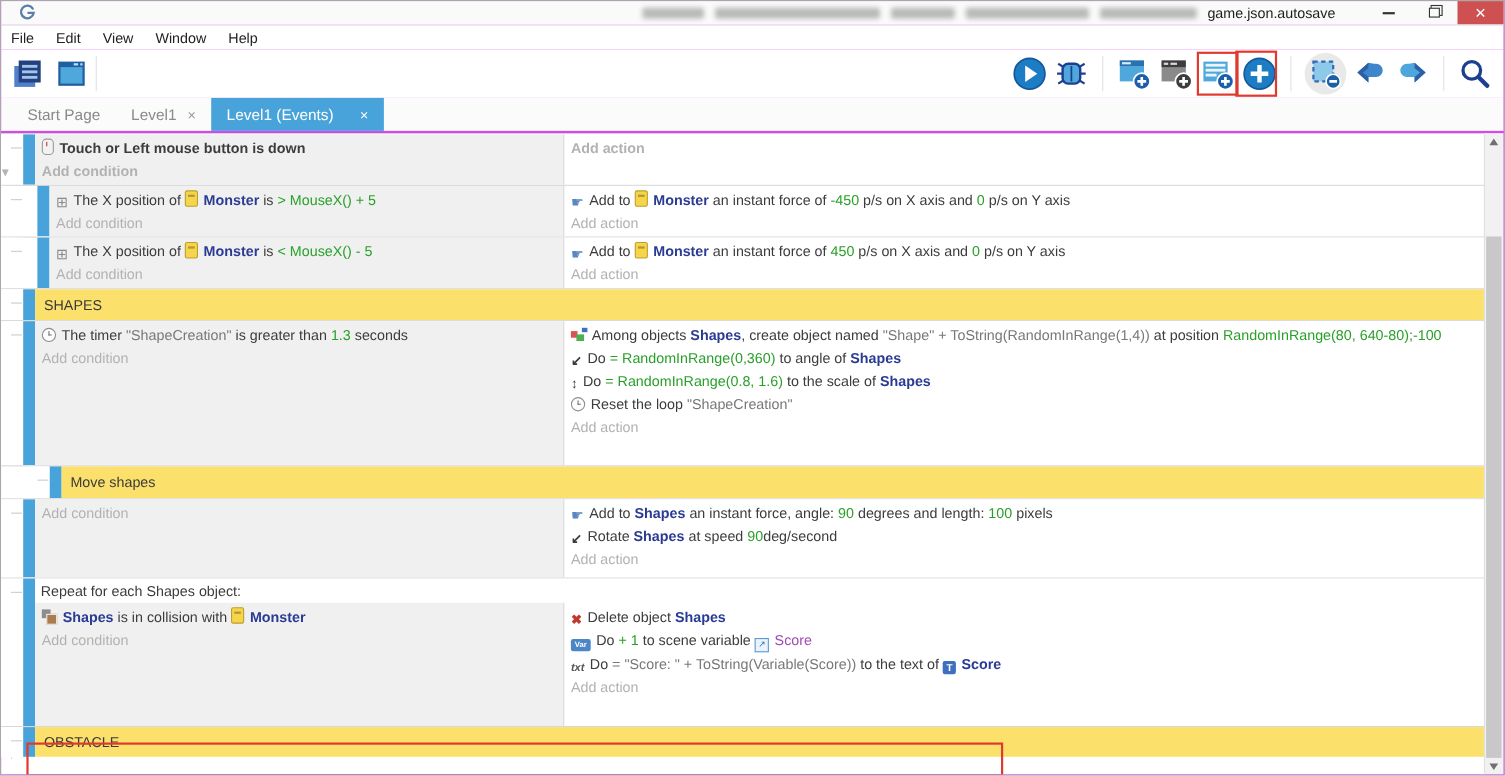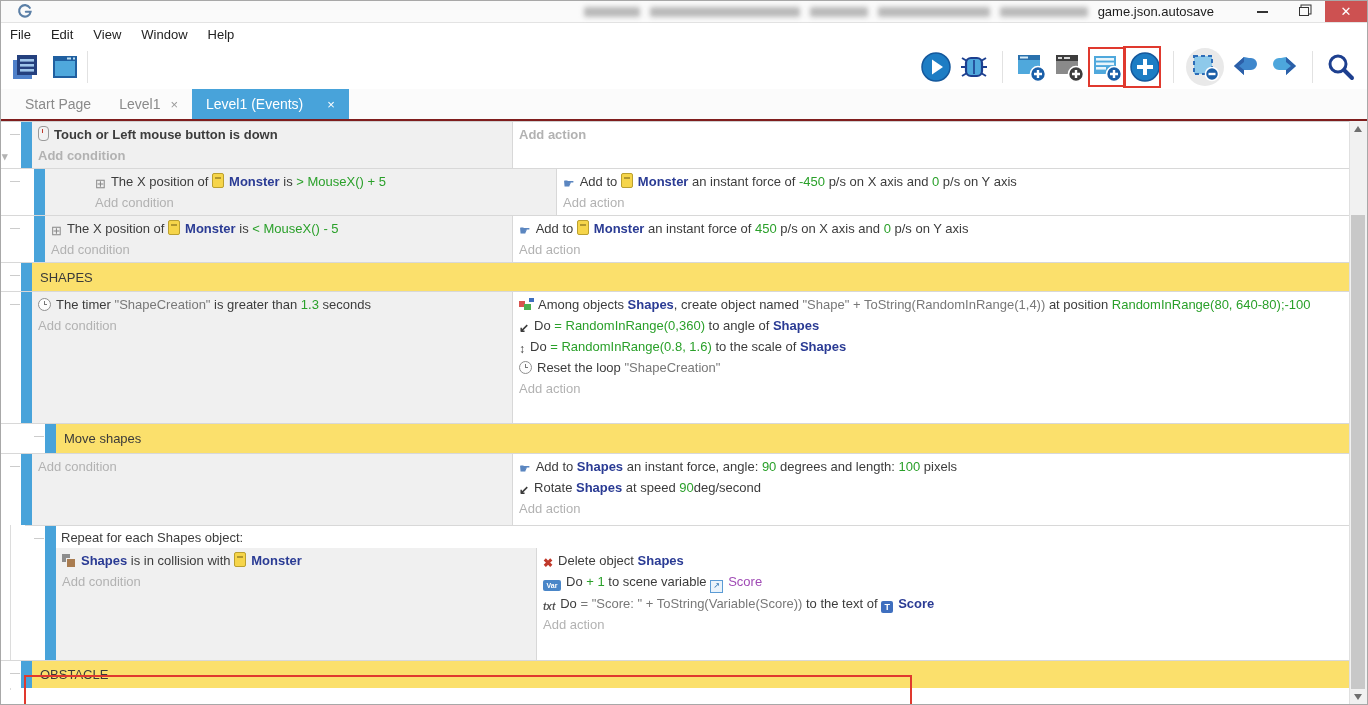--- a/index.html
+++ b/index.html
@@ -1,16 +1,16 @@
 <!DOCTYPE html>
 <html><head>
 <meta charset="utf-8">
 <style>
   html,body{margin:0;padding:0;background:#e8e8e8;font-family:"Liberation Sans",sans-serif;}
-  .frame{position:relative;width:1366px;height:703px;background:#7f1d1d;border:1px solid #a8a8a8;overflow:hidden;}
+  .frame{position:relative;width:1366px;height:703px;background:#d946ef;border:1px solid #a8a8a8;overflow:hidden;}
   
   .titlebar{position:absolute;left:0;top:0;right:0;height:21px;background:#fafafa;border-bottom:1px solid #e3e3e3;}
   .logo{position:absolute;left:16px;top:2px;width:16px;height:16px;}
   .blurwrap{position:absolute;right:153px;top:3px;display:flex;align-items:center;gap:10px;}
   .blurblob{height:10px;background:#b9b9b9;border-radius:2px;filter:blur(2.5px);}
   .apptitle{font-size:13px;color:#1d1d1d;white-space:nowrap;}
   .wincontrols{position:absolute;right:0;top:0;height:21px;display:flex;align-items:stretch;}
   .winbtn{width:42px;display:flex;align-items:center;justify-content:center;}
   .btn-min::before{content:'';width:11px;height:2px;background:#333;}
   .btn-rest::before{content:'';width:8px;height:7px;border:1px solid #333;box-shadow:2px -2px 0 -0.5px #fafafa,2px -2px 0 0.5px #333;}
@@ -262,21 +262,21 @@
             </div>
           </div>
         </div>
       </div>
       <div class="erow" style="min-height: 43px;">
         <div class="egutter"></div>
         <div class="eindent" style="flex: 0 0 13px;"></div>
         <div class="ebar"></div>
         <div class="ecells">
           <div class="esplit">
-            <div class="econd" style="flex: 0 0 467px; padding-left: 44px;">
+            <div class="econd" style="flex: 0 0 467px;">
               <div class="eline"><span class="ic ic-position">⊞</span><span class="sg-t">The X position of </span><span class="ic ic-monster"></span><span class="sg-o">Monster</span><span class="sg-t"> is </span><span class="sg-g">&gt; MouseX() + 5</span></div>
               <div class="eline"><span class="sg-ph">Add condition</span></div>
             </div>
             <div class="eact">
               <div class="eline"><span class="ic ic-hand">☛</span><span class="sg-t">Add to </span><span class="ic ic-monster"></span><span class="sg-o">Monster</span><span class="sg-t"> an instant force of </span><span class="sg-g">-450</span><span class="sg-t"> p/s on X axis and </span><span class="sg-g">0</span><span class="sg-t"> p/s on Y axis</span></div>
               <div class="eline"><span class="sg-ph">Add action</span></div>
             </div>
           </div>
         </div>
       </div>
@@ -335,21 +335,21 @@
               <div class="eline"><span class="sg-ph">Add condition</span></div>
             </div>
             <div class="eact">
               <div class="eline"><span class="ic ic-hand">☛</span><span class="sg-t">Add to </span><span class="sg-o">Shapes</span><span class="sg-t"> an instant force, angle: </span><span class="sg-g">90</span><span class="sg-t"> degrees and length: </span><span class="sg-g">100</span><span class="sg-t"> pixels</span></div>
               <div class="eline"><span class="ic ic-angle">↙</span><span class="sg-t">Rotate </span><span class="sg-o">Shapes</span><span class="sg-t"> at speed </span><span class="sg-g">90</span><span class="sg-t">deg/second</span></div>
               <div class="eline"><span class="sg-ph">Add action</span></div>
             </div>
           </div>
         </div>
       </div>
-      <div class="erow" style="min-height: 134px; margin-left: 24px;">
+      <div class="erow" style="min-height: 134px;">
         <div class="egutter"></div>
         <div class="ebar"></div>
         <div class="ecells">
           <div class="eheader"><span class="sg-t">Repeat for each Shapes object:</span></div>
           <div class="esplit">
             <div class="econd" style="flex: 0 0 480px;">
               <div class="eline"><span class="ic ic-collision"></span><span class="sg-o">Shapes</span><span class="sg-t"> is in collision with </span><span class="ic ic-monster"></span><span class="sg-o">Monster</span></div>
               <div class="eline"><span class="sg-ph">Add condition</span></div>
             </div>
             <div class="eact">

